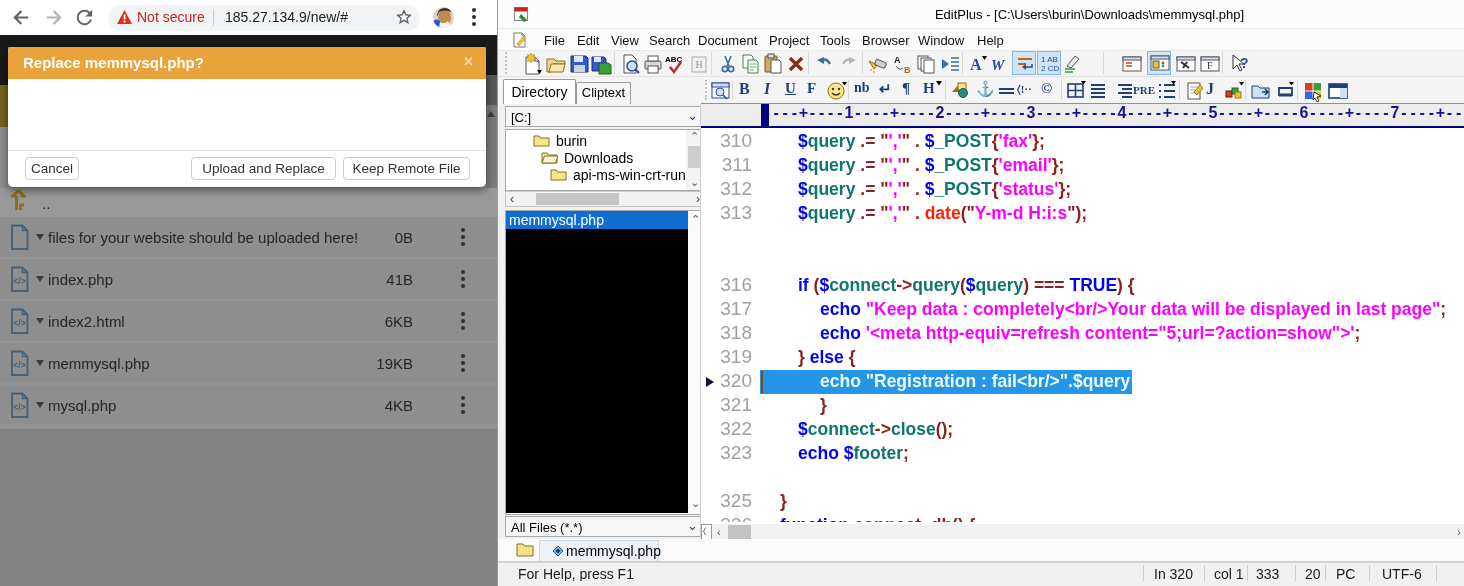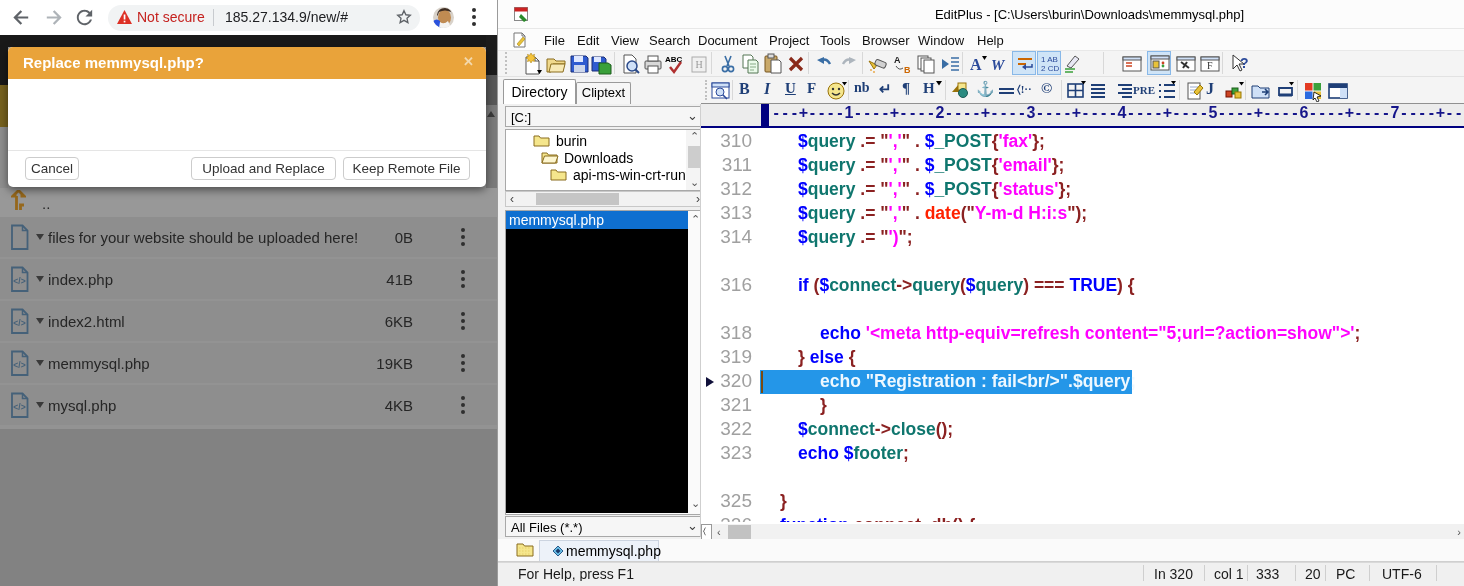--- a/index.html
+++ b/index.html
@@ -569,22 +569,22 @@
           <span class="abs" style="left:732.4px;top:0px;width:14px;text-align:center">+</span>
           <span class="abs" style="left:741.5px;top:0px;width:14px;text-align:center">-</span>
           <span class="abs" style="left:750.6px;top:0px;width:14px;text-align:center">-</span>
           <span class="abs" style="left:759.7px;top:0px;width:14px;text-align:center">-</span>
         </div>
 <div id="code">
           <div class="cl" style="top:2px"><span class="gut">310</span><span class="ctx" style="left:97px;color:#222"><span class="b">$</span><span class="v">query</span> <span class="m">.= </span><span class="m">"</span><span class="s">','</span><span class="m">"</span> <span class="m">. </span><span class="b">$</span><span class="v">_POST</span><span class="m">{</span><span class="s">'fax'</span><span class="m">};</span></span></div>
           <div class="cl" style="top:26px"><span class="gut">311</span><span class="ctx" style="left:97px;color:#222"><span class="b">$</span><span class="v">query</span> <span class="m">.= </span><span class="m">"</span><span class="s">','</span><span class="m">"</span> <span class="m">. </span><span class="b">$</span><span class="v">_POST</span><span class="m">{</span><span class="s">'email'</span><span class="m">};</span></span></div>
           <div class="cl" style="top:50px"><span class="gut">312</span><span class="ctx" style="left:97px;color:#222"><span class="b">$</span><span class="v">query</span> <span class="m">.= </span><span class="m">"</span><span class="s">','</span><span class="m">"</span> <span class="m">. </span><span class="b">$</span><span class="v">_POST</span><span class="m">{</span><span class="s">'status'</span><span class="m">};</span></span></div>
           <div class="cl" style="top:74px"><span class="gut">313</span><span class="ctx" style="left:97px;color:#222"><span class="b">$</span><span class="v">query</span> <span class="m">.= </span><span class="m">"</span><span class="s">','</span><span class="m">"</span> <span class="m">. </span><span class="r">date</span><span class="m">(</span><span class="m">"</span><span class="s">Y-m-d H:i:s</span><span class="m">"</span><span class="m">);</span></span></div>
-          <div class="cl" style="top:98px"><span class="gut">314</span><span class="ctx" style="left:97px;color:#222"><span class="b">$</span><span class="v">query</span> <span class="m">.= </span><span class="m">"</span><span class="s">')</span><span class="m">"</span><span class="m">;</span></span></div>
           <div class="cl" style="top:146px"><span class="gut">316</span><span class="ctx" style="left:97px;color:#222"><span class="b">if</span> <span class="m">(</span><span class="b">$</span><span class="v">connect</span><span class="m">-&gt;</span><span class="v">query</span><span class="m">(</span><span class="b">$</span><span class="v">query</span><span class="m">)</span> <span class="m">===</span> <span class="b">TRUE</span><span class="m">)</span> <span class="m">{</span></span></div>
+          <div class="cl" style="top:170px"><span class="gut">317</span><span class="ctx" style="left:119px;color:#222"><span class="b">echo</span> <span class="s">"Keep data : completely&lt;br/&gt;Your data will be displayed in last page"</span><span class="m">;</span></span></div>
           <div class="cl" style="top:194px"><span class="gut">318</span><span class="ctx" style="left:119px;color:#222"><span class="b">echo</span> <span class="s">'&lt;meta http-equiv=refresh content="5;url=?action=show"&gt;'</span><span class="m">;</span></span></div>
           <div class="cl" style="top:218px"><span class="gut">319</span><span class="ctx" style="left:97px;color:#222"><span class="m">}</span> <span class="b">else</span> <span class="m">{</span></span></div>
           <div class="cl" style="top:242px"><span class="gut">320</span><span class="abs" style="left:59px;top:0;width:372px;height:24px;background:#2496e8"></span><span class="abs" style="left:60px;top:1px;width:2px;height:22px;background:#7a4a10"></span><span class="ctx" style="left:119px;color:#eef8ff">echo "Registration : fail&lt;br/&gt;".$query;</span><span class="abs" style="left:5px;top:7px;width:0;height:0;border-left:8px solid #10103a;border-top:5px solid transparent;border-bottom:5px solid transparent"></span></div>
           <div class="cl" style="top:266px"><span class="gut">321</span><span class="ctx" style="left:119px;color:#222"><span class="m">}</span></span></div>
           <div class="cl" style="top:290px"><span class="gut">322</span><span class="ctx" style="left:97px;color:#222"><span class="b">$</span><span class="v">connect</span><span class="m">-&gt;</span><span class="v">close</span><span class="m">();</span></span></div>
           <div class="cl" style="top:314px"><span class="gut">323</span><span class="ctx" style="left:97px;color:#222"><span class="b">echo</span> <span class="b">$</span><span class="v">footer</span><span class="m">;</span></span></div>
           <div class="cl" style="top:362px"><span class="gut">325</span><span class="ctx" style="left:79px;color:#222"><span class="m">}</span></span></div>
           <div class="cl" style="top:386px"><span class="gut">326</span><span class="ctx" style="left:79px;color:#222"><span class="b">function</span> <span class="m">connect_db() {</span></span></div>
         </div>
 <div id="hscroll">

